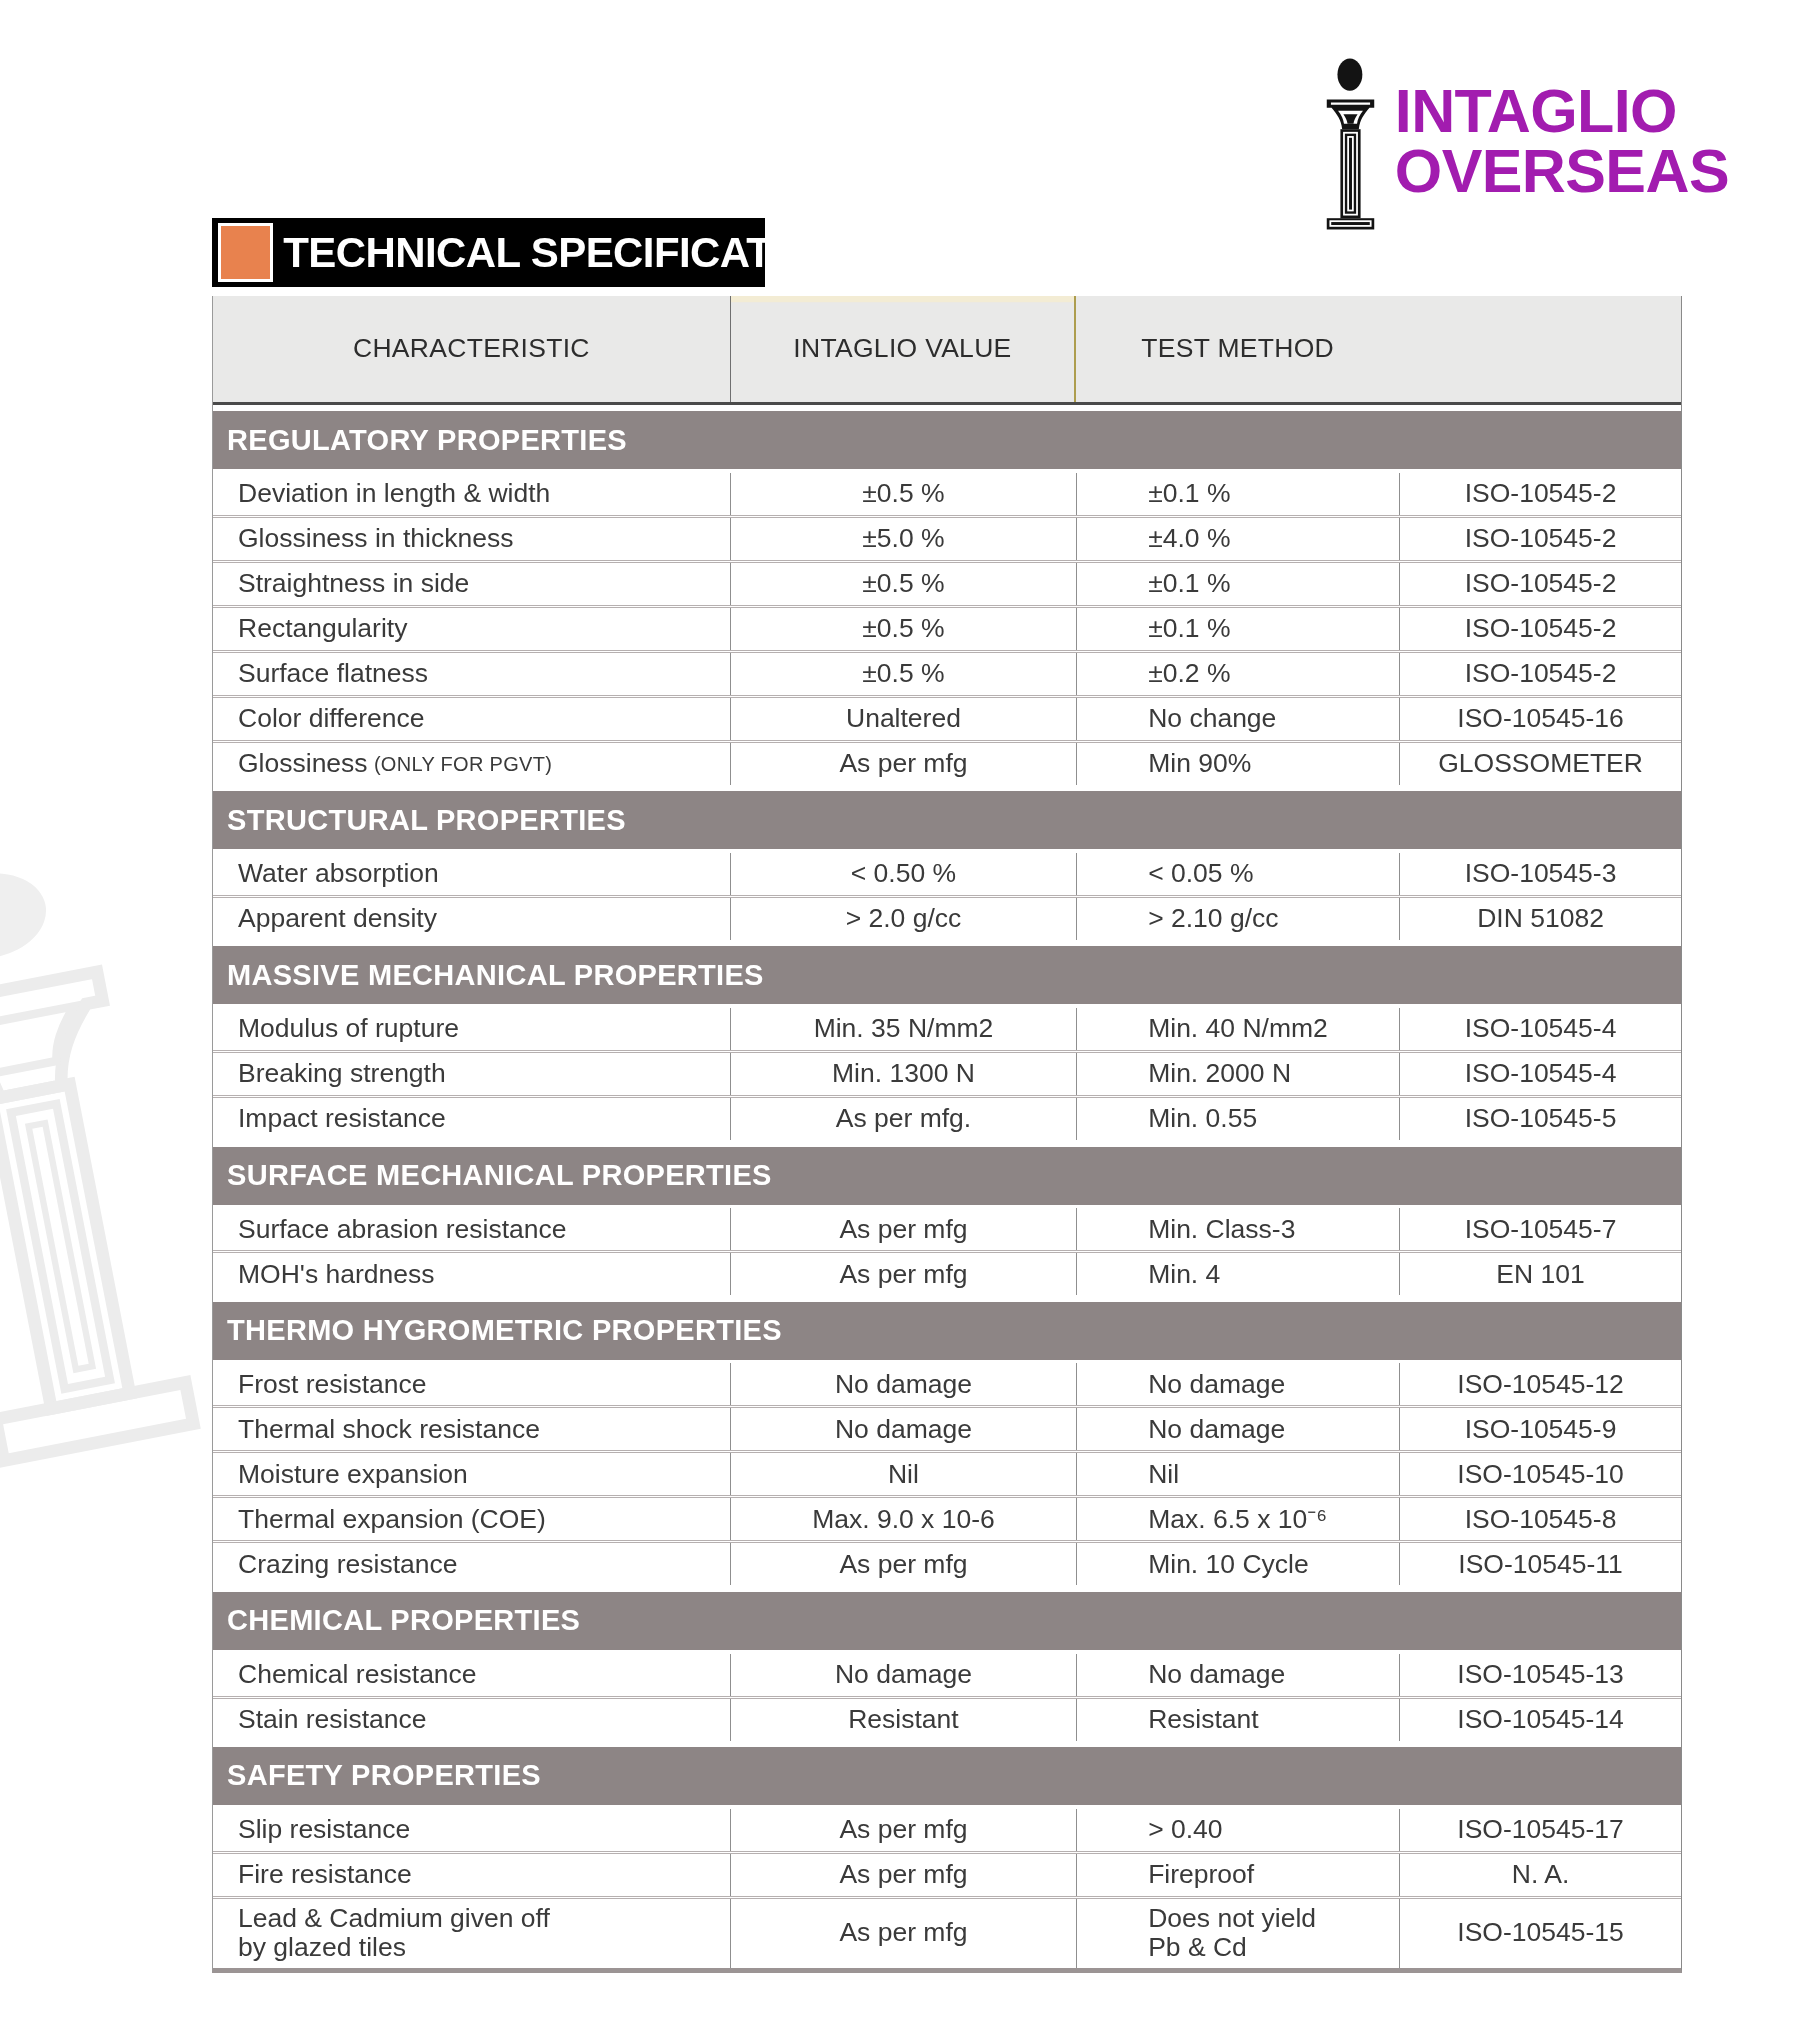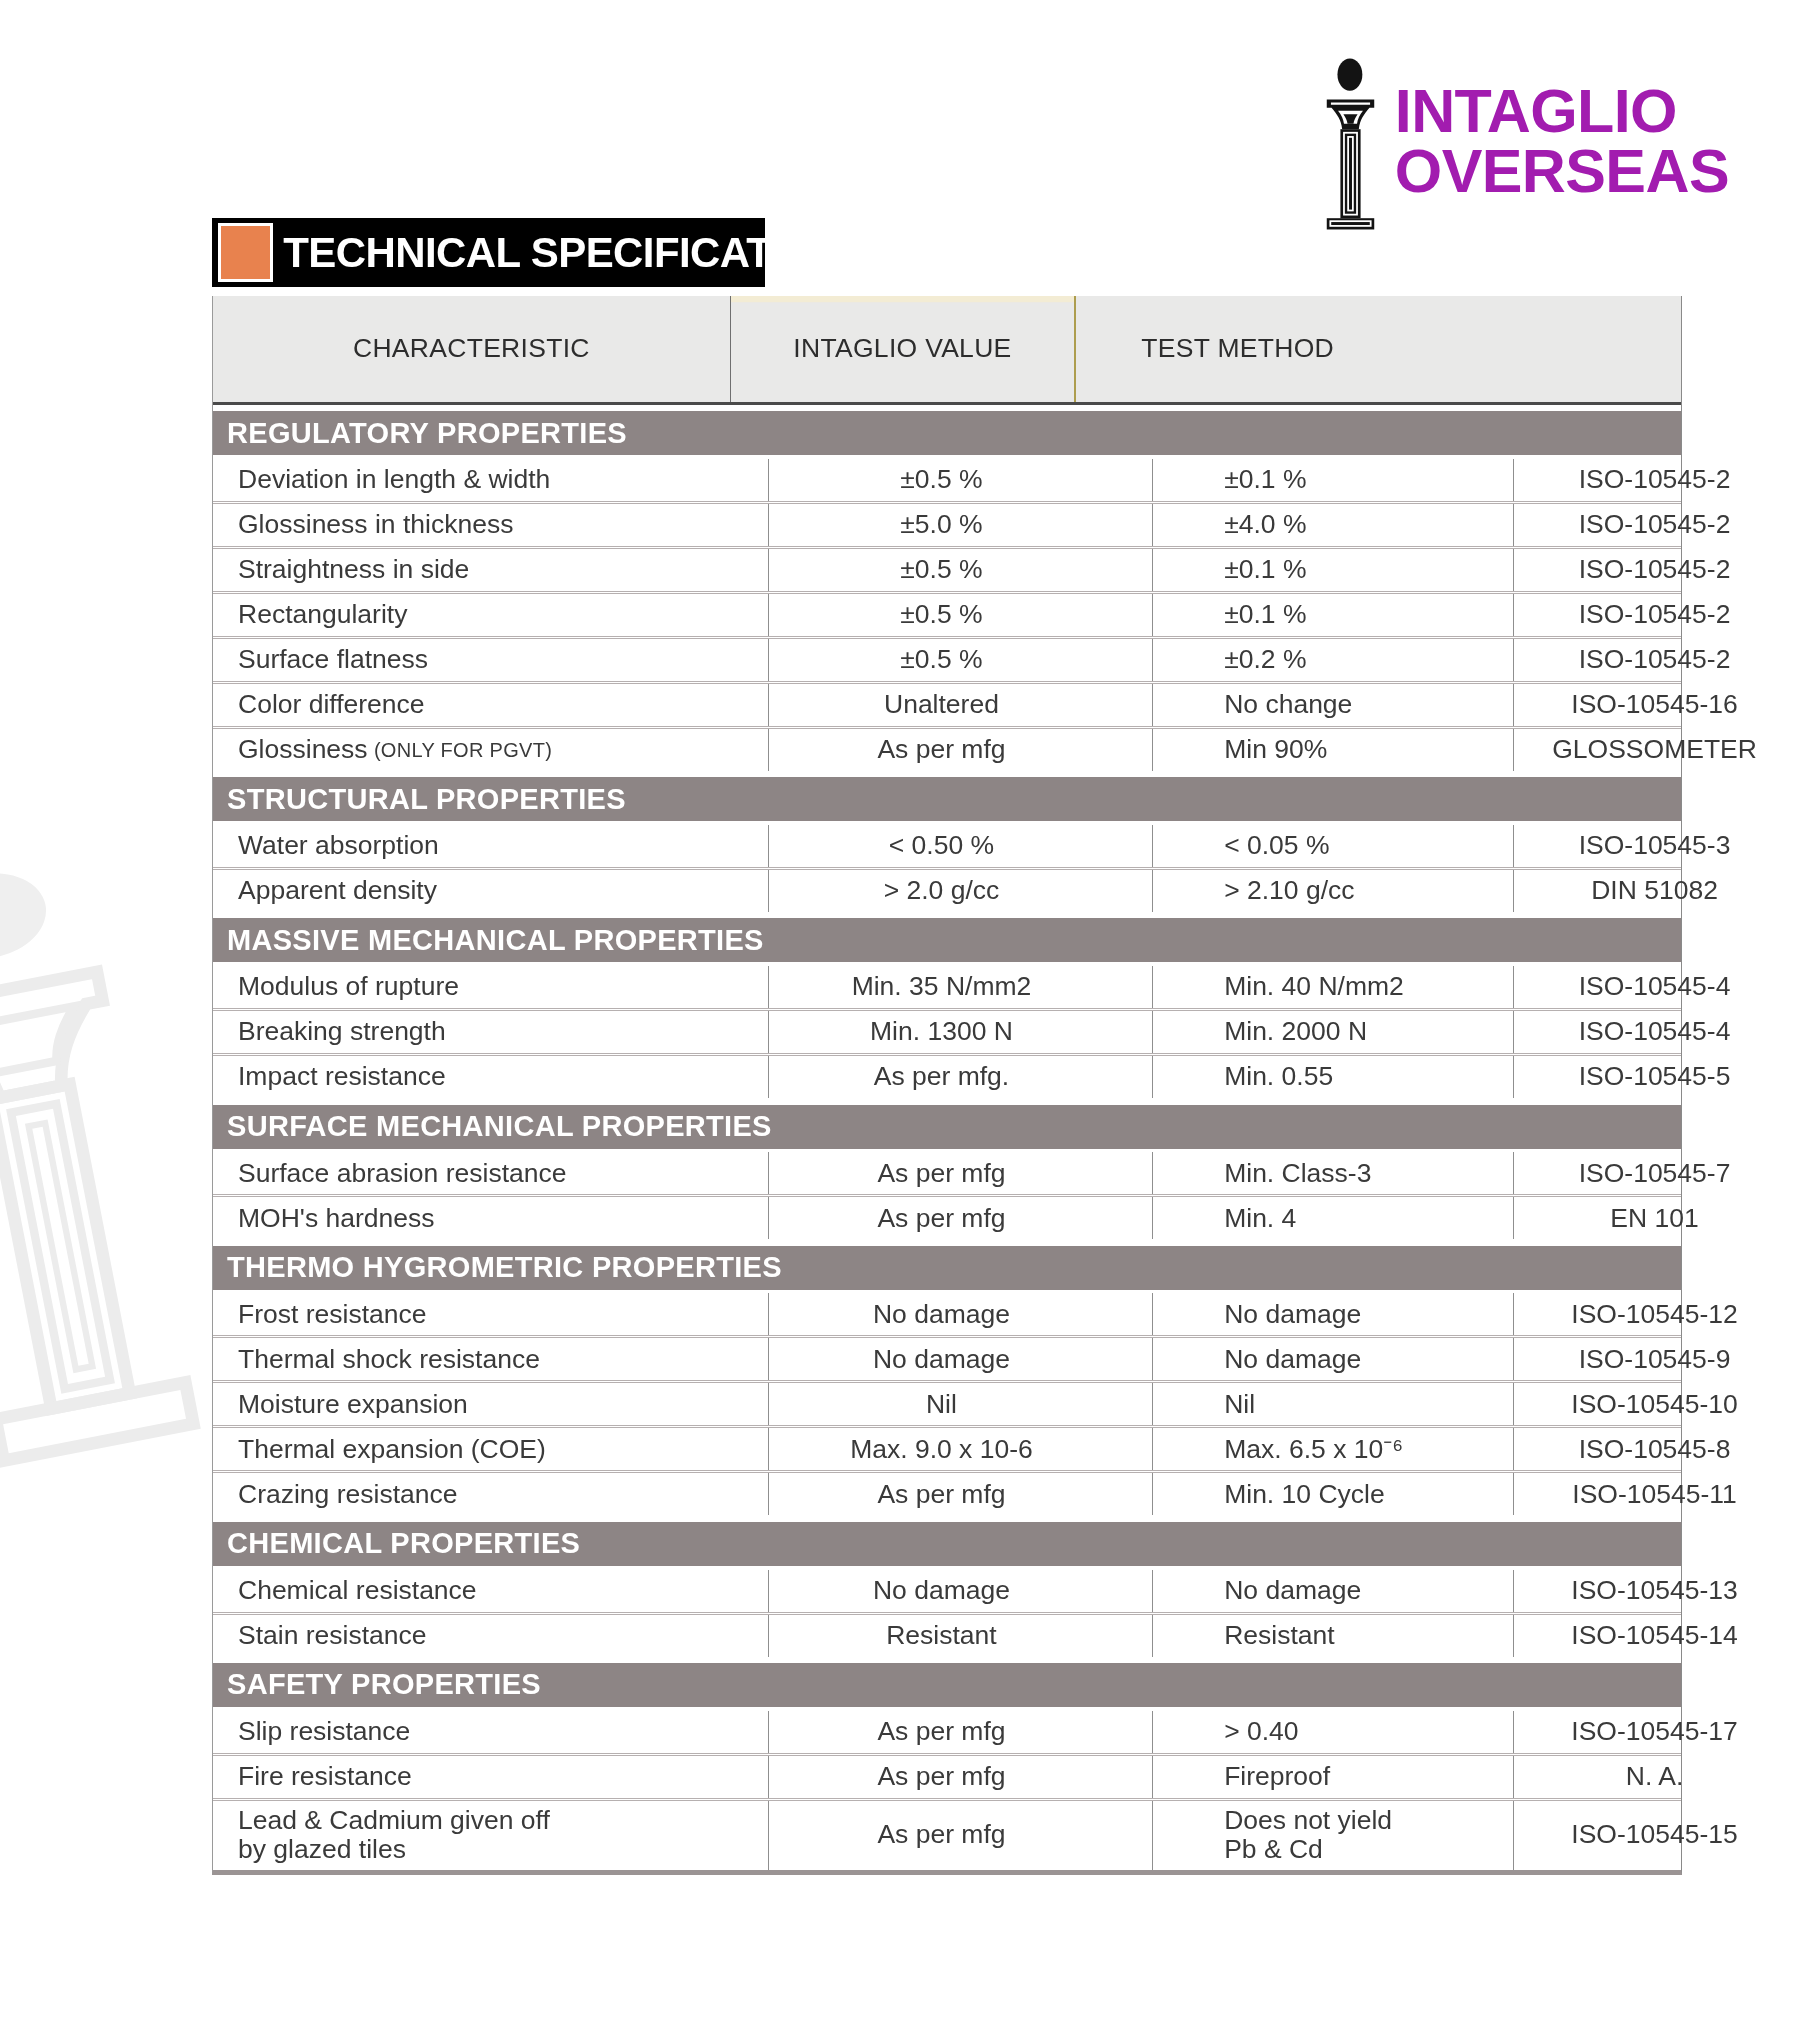--- a/index.html
+++ b/index.html
@@ -46,27 +46,27 @@
     min-height:106px;display:flex;align-items:center;justify-content:center;
     text-align:center;font-size:26.5px;color:#2d2d2d;white-space:pre-line;
     box-sizing:border-box;padding:5px 2.5px;letter-spacing:0.3px;line-height:1.18;
   }
   .th-standard{font-size:25px;line-height:1.12;border-left:1.9px solid #6f6f6f;}
   .th-value{border-left:1.9px solid #6f6f6f;border-right:2.5px solid #AD9D4E;
     box-shadow:inset 0 6.3px 0 #f3ecd4;}
   .th-method{}
 
   .section-bar{
-    height:44px;background:#8D8585;color:#fff;font-weight:bold;font-size:29px;
+    height:58px;background:#8D8585;color:#fff;font-weight:bold;font-size:29px;
     display:flex;align-items:center;padding-left:14px;letter-spacing:0.3px;
     margin:6.3px 0 3.8px 0;box-sizing:border-box;
   }
   .trow{
     display:grid;grid-template-columns:35.2% 23.6% 22.0% 19.2%;
-    background:#fff;min-height:42px;gap:38px;
+    background:#fff;min-height:42px;
   }
   .trow + .trow{border-top:3.8px double #b6b0b0;}
   .cell{
     display:flex;align-items:center;font-size:26.5px;color:#3a3a3a;
     box-sizing:border-box;padding:5px 3.8px;white-space:pre-line;line-height:1.12;
   }
   .cell + .cell{border-left:1.9px solid #8f8f8f;}
   .c0{padding-left:25px;}
   .c1{justify-content:center;text-align:center;}
   .c2{padding-left:71px;}

